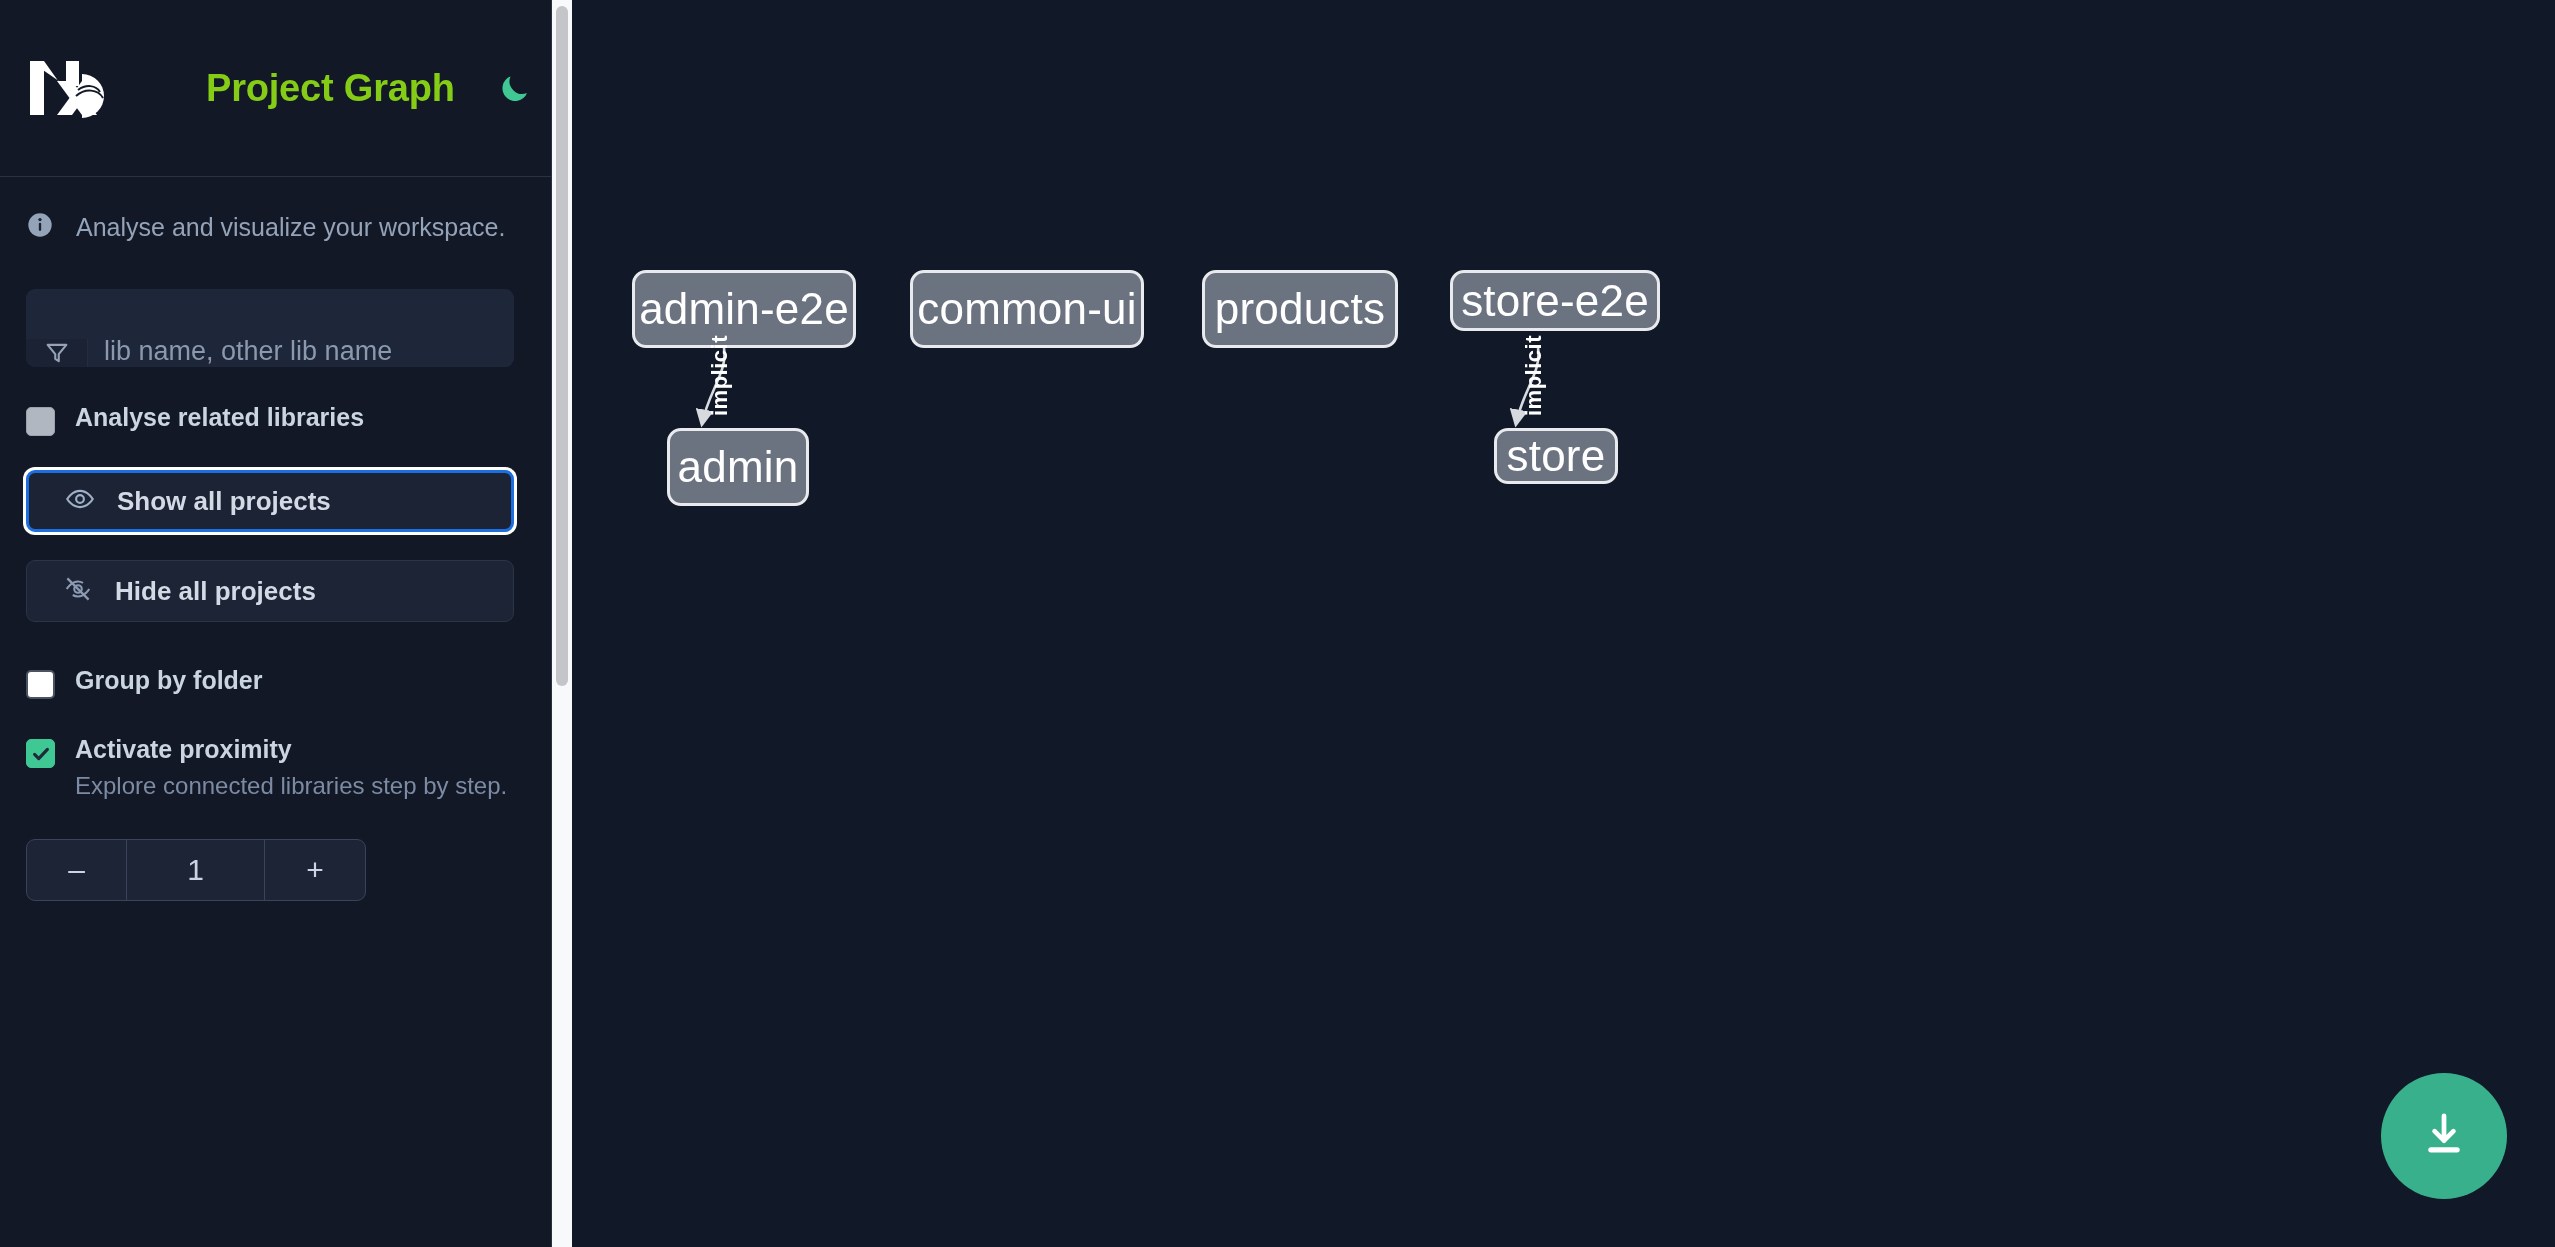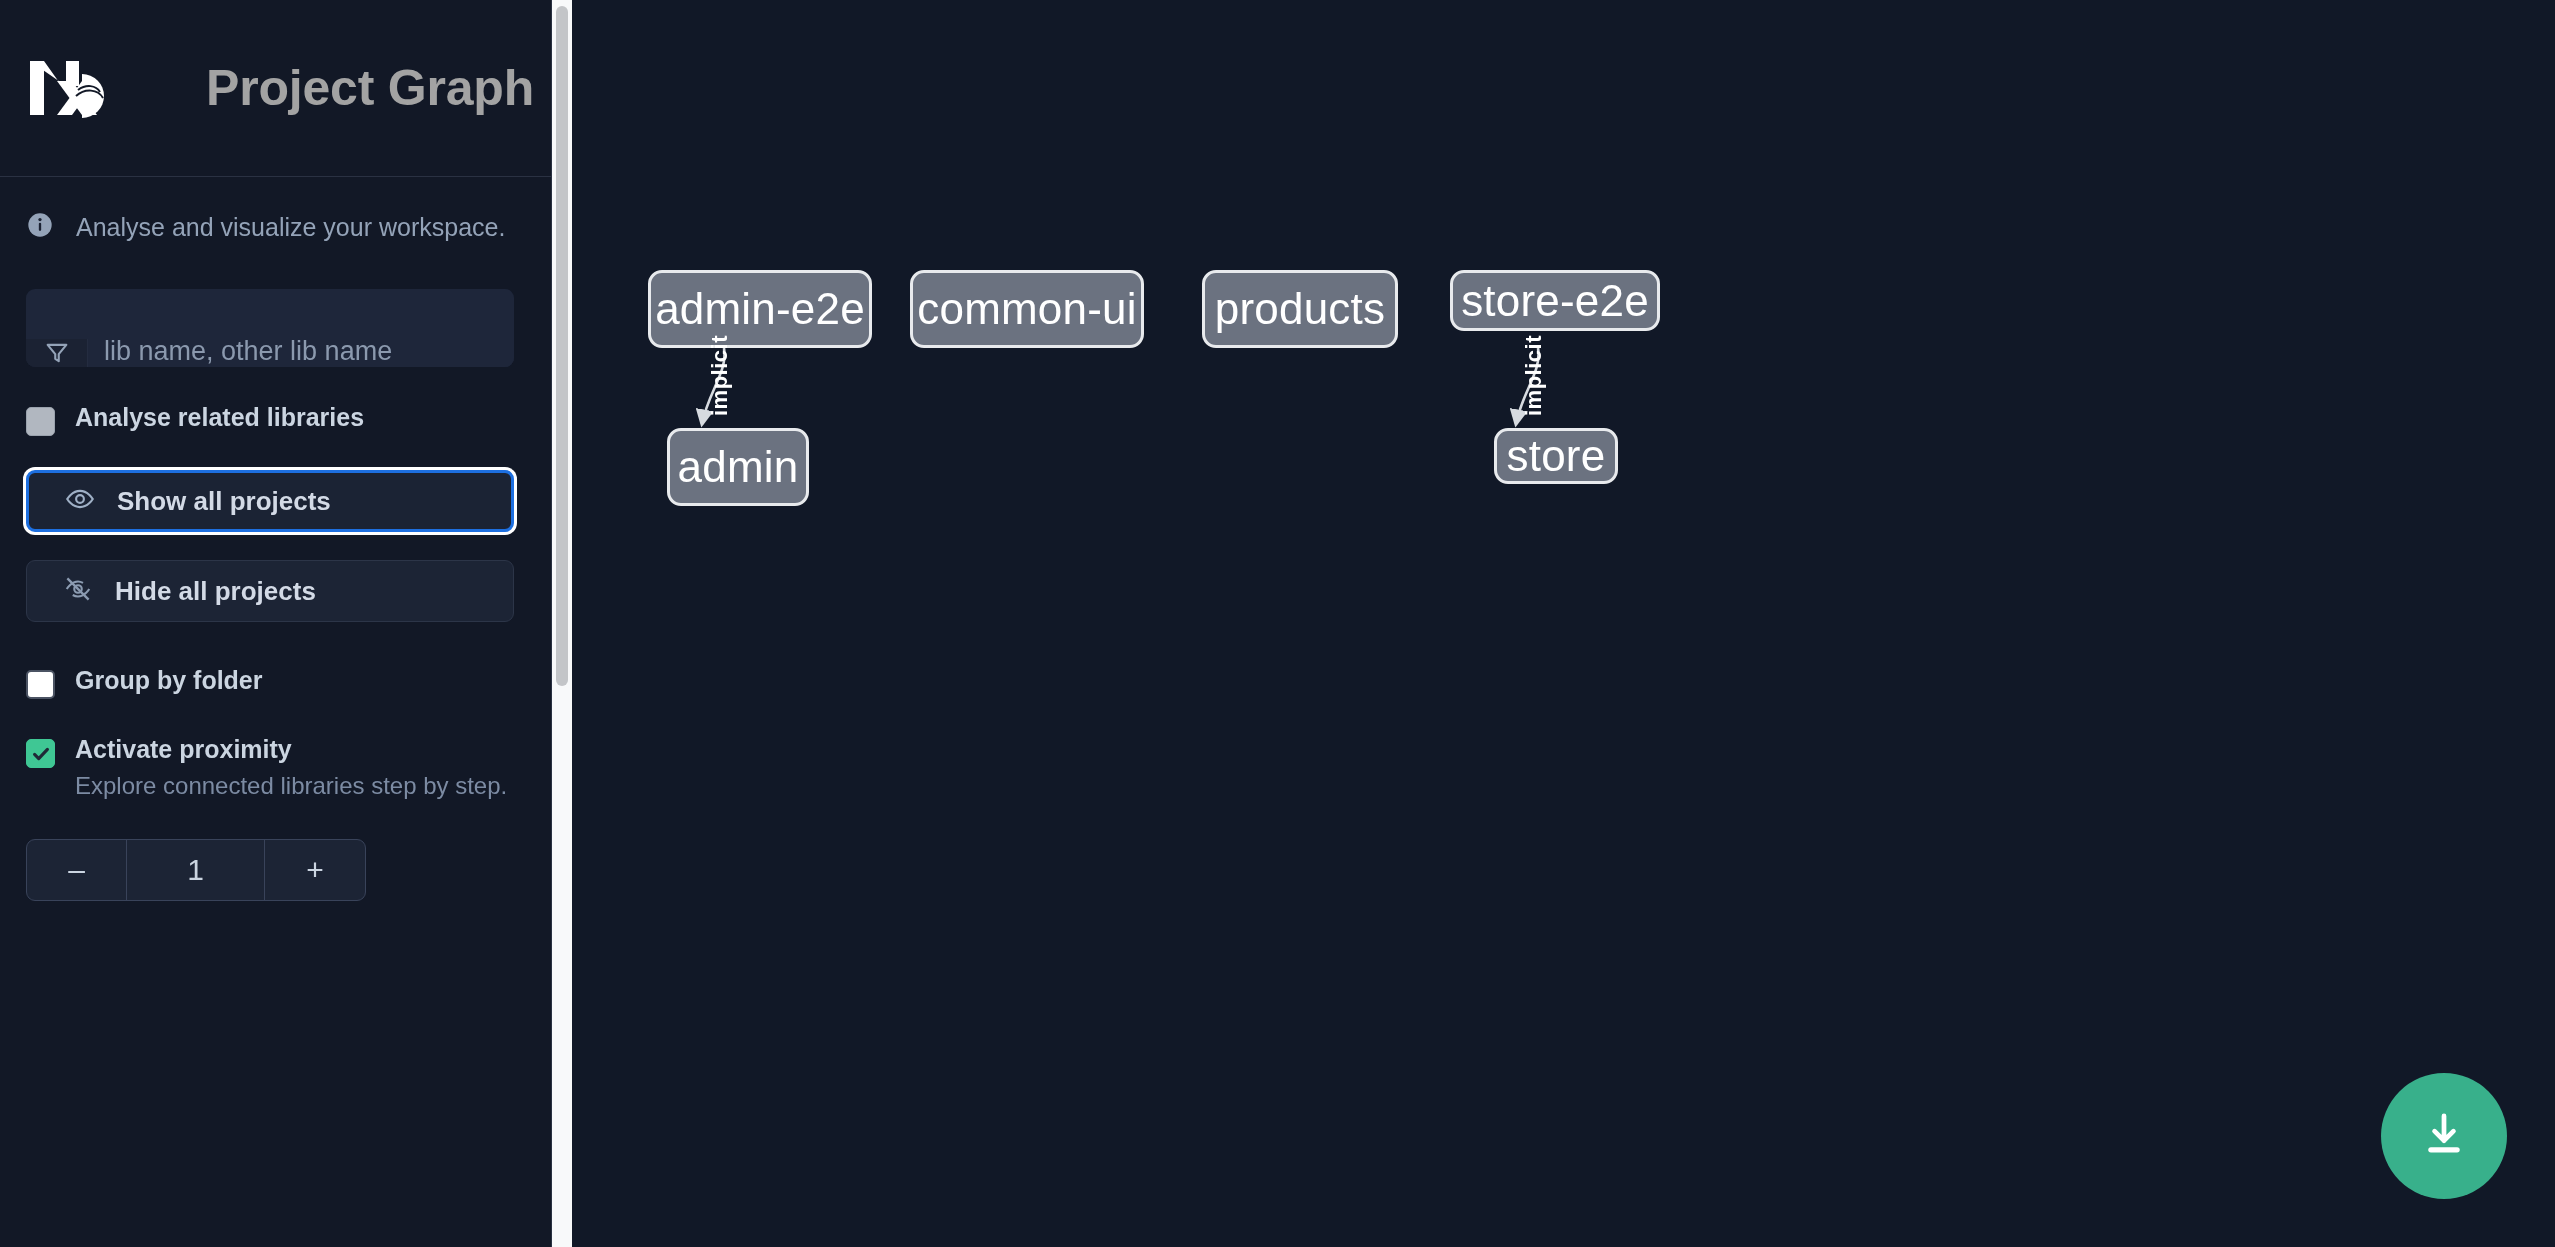--- a/index.html
+++ b/index.html
@@ -22,21 +22,21 @@
   .sidebar-inner { position: relative; width: 552px; }
 
   .brand {
     height: 176px;
     display: flex; align-items: center;
     padding-left: 26px;
     gap: 0px;
   }
   .nx-logo { width: 100px; height: 62px; flex: 0 0 100px; }
   .brand-title {
-    font-size: 50px; font-weight: 700; color: #a3a3a3;
+    font-size: 38px; font-weight: 700; color: #84cc16;
     margin-left: 80px; letter-spacing: -0.2px; white-space: nowrap;
   }
   .theme-toggle {
     margin-left: 40px; width: 40px; height: 40px;
     display: flex; align-items: center; justify-content: center;
     cursor: pointer;
   }
 
   .divider { height: 1px; background: #2a3142; width: 100%; }
 
@@ -282,21 +282,21 @@
     <svg width="100%" height="100%" style="position:absolute;inset:0">
       <defs>
         <marker id="arrow" viewBox="0 0 10 10" refX="8" refY="5" markerWidth="7" markerHeight="7" orient="auto-start-reverse">
           <path d="M0 0 L10 5 L0 10 z" fill="#d7dbe0"></path>
         </marker>
       </defs>
       <path d="M152 348 C 156 372, 136 392, 130 424" fill="none" stroke="#d7dbe0" stroke-width="2.6" marker-end="url(#arrow)"></path>
       <path d="M966 348 C 970 372, 950 392, 944 424" fill="none" stroke="#d7dbe0" stroke-width="2.6" marker-end="url(#arrow)"></path>
     </svg>
 
-    <div class="node" style="left:76px;top:270px;width:224px;height:78px">
+    <div class="node" style="left:60px;top:270px;width:224px;height:78px">
       <span>admin-e2e</span>
     </div>
     <div class="node" style="left:338px;top:270px;width:234px;height:78px">
       <span>common-ui</span>
     </div>
     <div class="node" style="left:630px;top:270px;width:196px;height:78px">
       <span>products</span>
     </div>
     <div class="node" style="left:878px;top:270px;width:210px;height:61px">
       <span>store-e2e</span>

